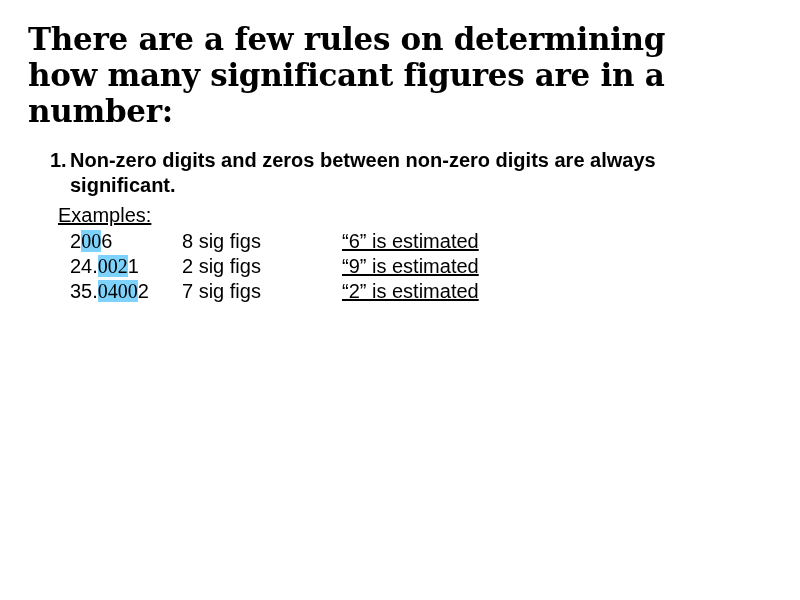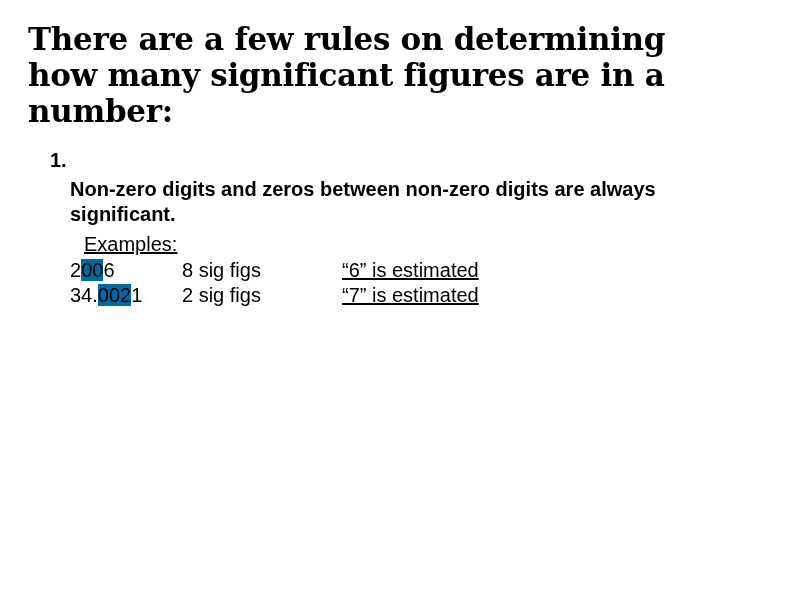--- a/index.html
+++ b/index.html
@@ -41,27 +41,26 @@
     line-height: 1.25;
     color: #000;
     max-width: 660px;
   }
   .rule-number {
     width: 20px;
     flex: 0 0 20px;
   }
   .rule-text {
     flex: 1 1 auto;
-    margin-top: 29px;
   }
   .examples-label {
     font-size: 20px;
     color: #000;
     text-decoration: underline;
-    margin: 6px 0 2px 34px;
+    margin: 6px 0 2px 8px;
   }
   table.examples {
     margin-left: 20px;
     border-collapse: collapse;
     font-size: 20px;
     color: #000;
   }
   table.examples td {
     padding: 1px 0;
     vertical-align: top;
@@ -72,21 +71,22 @@
     font-family: "Liberation Sans", sans-serif;
   }
   td.col-sigfigs {
     width: 160px;
   }
   td.col-est {
     width: 260px;
     text-decoration: underline;
   }
   .hl {
-    background: #0369a1;
+    background: #7dd3fc;
+    font-family: Liberation Serif, serif;
   }
 </style>
 </head>
 <body>
 
 <div class="slide">
 
   <h1 class="slide-title">There are a few rules on determining how many significant figures are in a number:</h1>
 
   <div class="body-block">
@@ -99,21 +99,26 @@
     <div class="examples-label">Examples:</div>
 
     <table class="examples">
       <tbody>
         <tr>
           <td class="col-number"><span>2</span><span class="hl">00</span><span>6</span></td>
           <td class="col-sigfigs">8 sig figs</td>
           <td class="col-est">“6” is estimated</td>
         </tr>
         <tr>
-          <td class="col-number"><span>34.</span><span class="hl">002</span><span>1</span></td>
+          <td class="col-number"><span>24.</span><span class="hl">002</span><span>1</span></td>
           <td class="col-sigfigs">2 sig figs</td>
-          <td class="col-est">“7” is estimated</td>
+          <td class="col-est">“9” is estimated</td>
+        </tr>
+        <tr>
+          <td class="col-number"><span>35.</span><span class="hl">0400</span><span>2</span></td>
+          <td class="col-sigfigs">7 sig figs</td>
+          <td class="col-est">“2” is estimated</td>
         </tr>
       </tbody>
     </table>
 
   </div>
 </div>
 
 </body></html>

